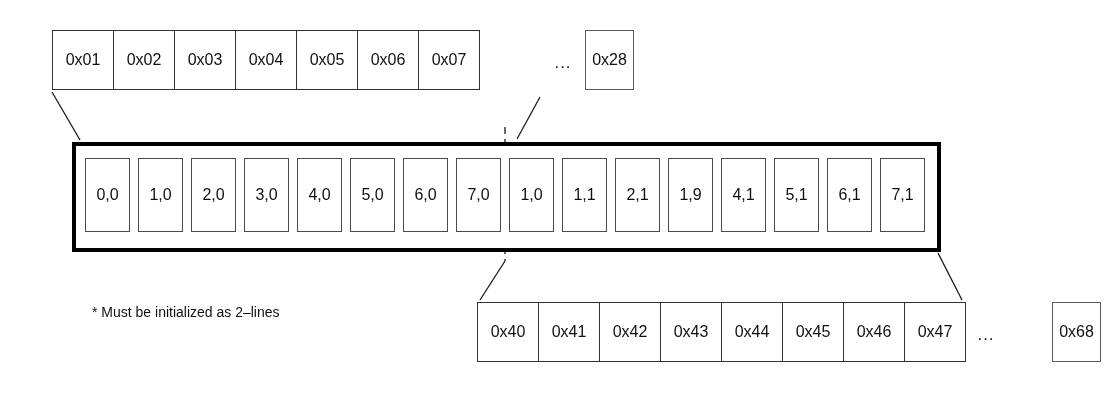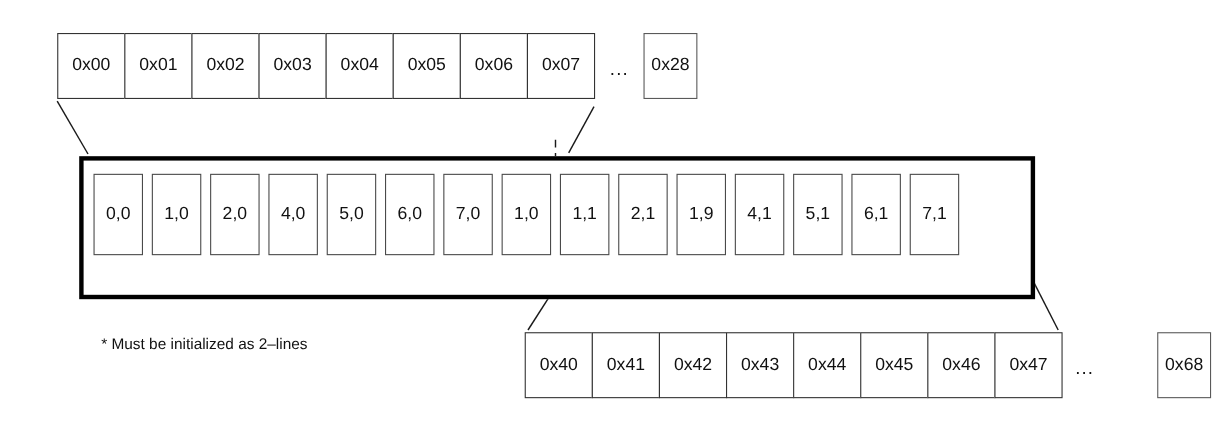--- a/index.html
+++ b/index.html
@@ -70,21 +70,21 @@
     font-size: 16px;
     background: var(--background);
   }
 
   
   .line-buffer {
     position: absolute;
     left: 72px;
     top: 142px;
     width: 869px;
-    height: 130px;
+    height: 110px;
     border: 4px solid var(--outer-box);
     background: var(--background);
     display: flex;
     gap: 8px;
     padding: 12px 0 0 9px;
     align-items: flex-start;
   }
   .line-buffer .line-cell {
     width: 45px;
     height: 74px;
@@ -114,38 +114,38 @@
 
   <svg class="svg-overlay" viewBox="0 0 1113 400" xmlns="http://www.w3.org/2000/svg">
     <line x1="52" y1="92" x2="80" y2="140"></line>
     <line x1="540" y1="97" x2="517" y2="139"></line>
     <line class="dashed" x1="505" y1="127" x2="505" y2="261"></line>
     <line x1="505" y1="261" x2="480" y2="300"></line>
     <line x1="938" y1="253" x2="962" y2="300"></line>
   </svg>
 
   <div class="addr-row" style="left:52px; top:30px;">
-      <div class="addr-cell">0x00</div>
       <div class="addr-cell">0x01</div>
       <div class="addr-cell">0x02</div>
       <div class="addr-cell">0x03</div>
       <div class="addr-cell">0x04</div>
       <div class="addr-cell">0x05</div>
       <div class="addr-cell">0x06</div>
       <div class="addr-cell">0x07</div>
     </div>
 
   <div class="ellipsis" style="left:543px; top:33px;">...</div>
 
   <div class="extra-cell" style="left:585px; top:30px;">0x28</div>
 
   <div class="line-buffer">
       <div class="line-cell">0,0</div>
       <div class="line-cell">1,0</div>
       <div class="line-cell">2,0</div>
+      <div class="line-cell">3,0</div>
       <div class="line-cell">4,0</div>
       <div class="line-cell">5,0</div>
       <div class="line-cell">6,0</div>
       <div class="line-cell">7,0</div>
       <div class="line-cell">1,0</div>
       <div class="line-cell">1,1</div>
       <div class="line-cell">2,1</div>
       <div class="line-cell">1,9</div>
       <div class="line-cell">4,1</div>
       <div class="line-cell">5,1</div>

